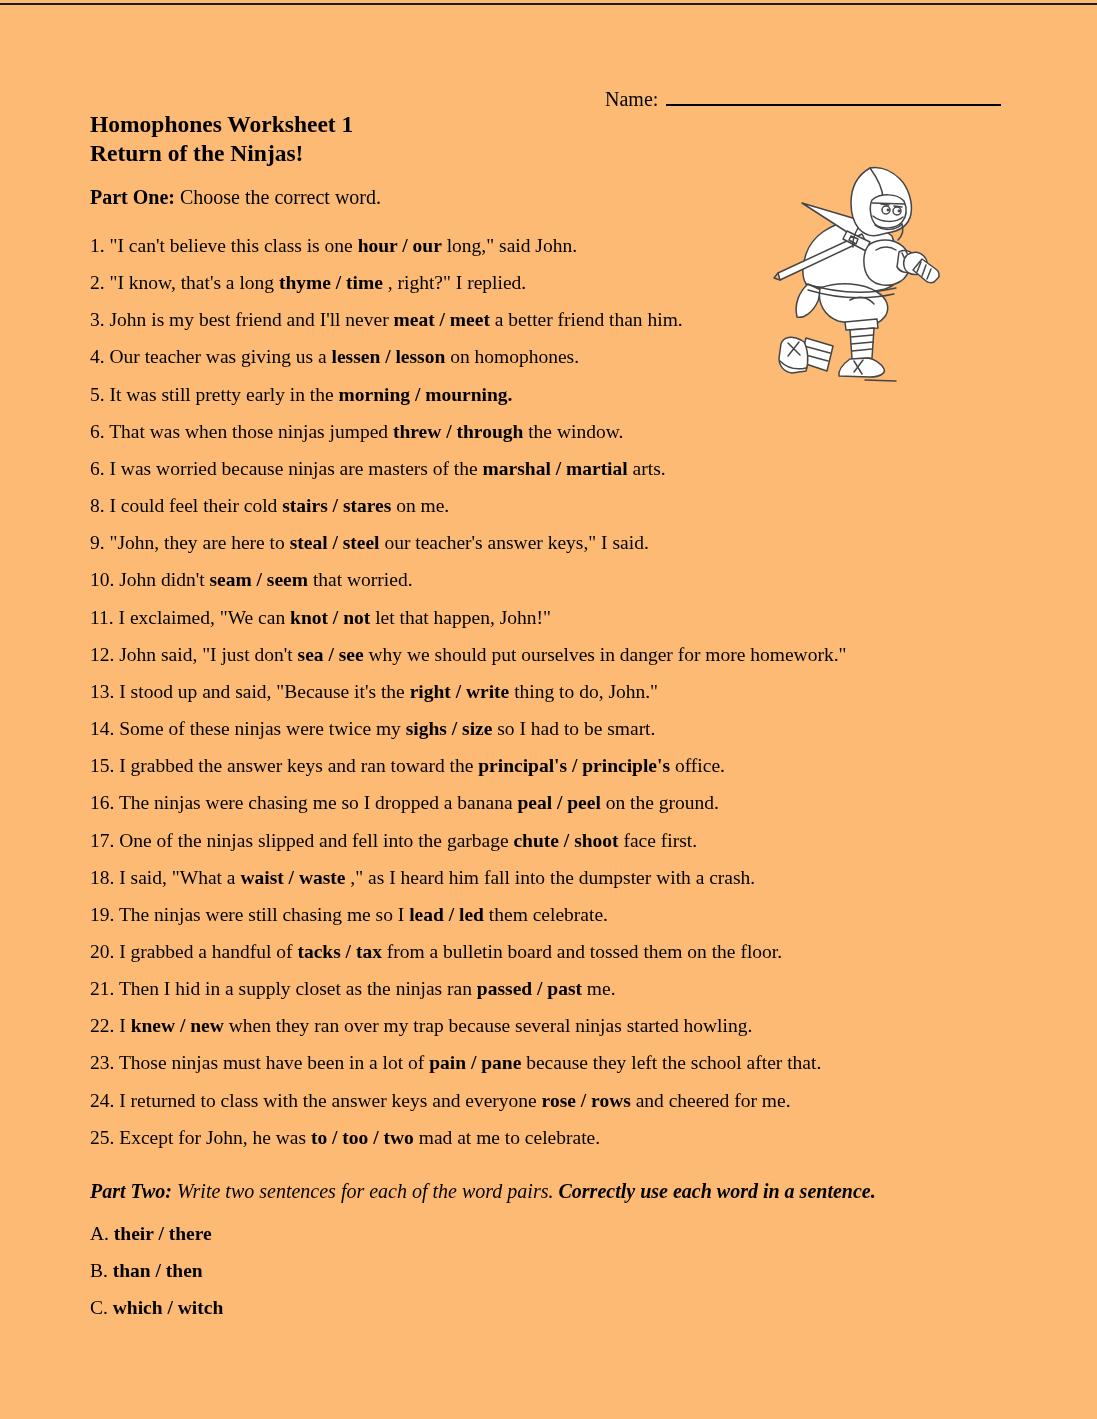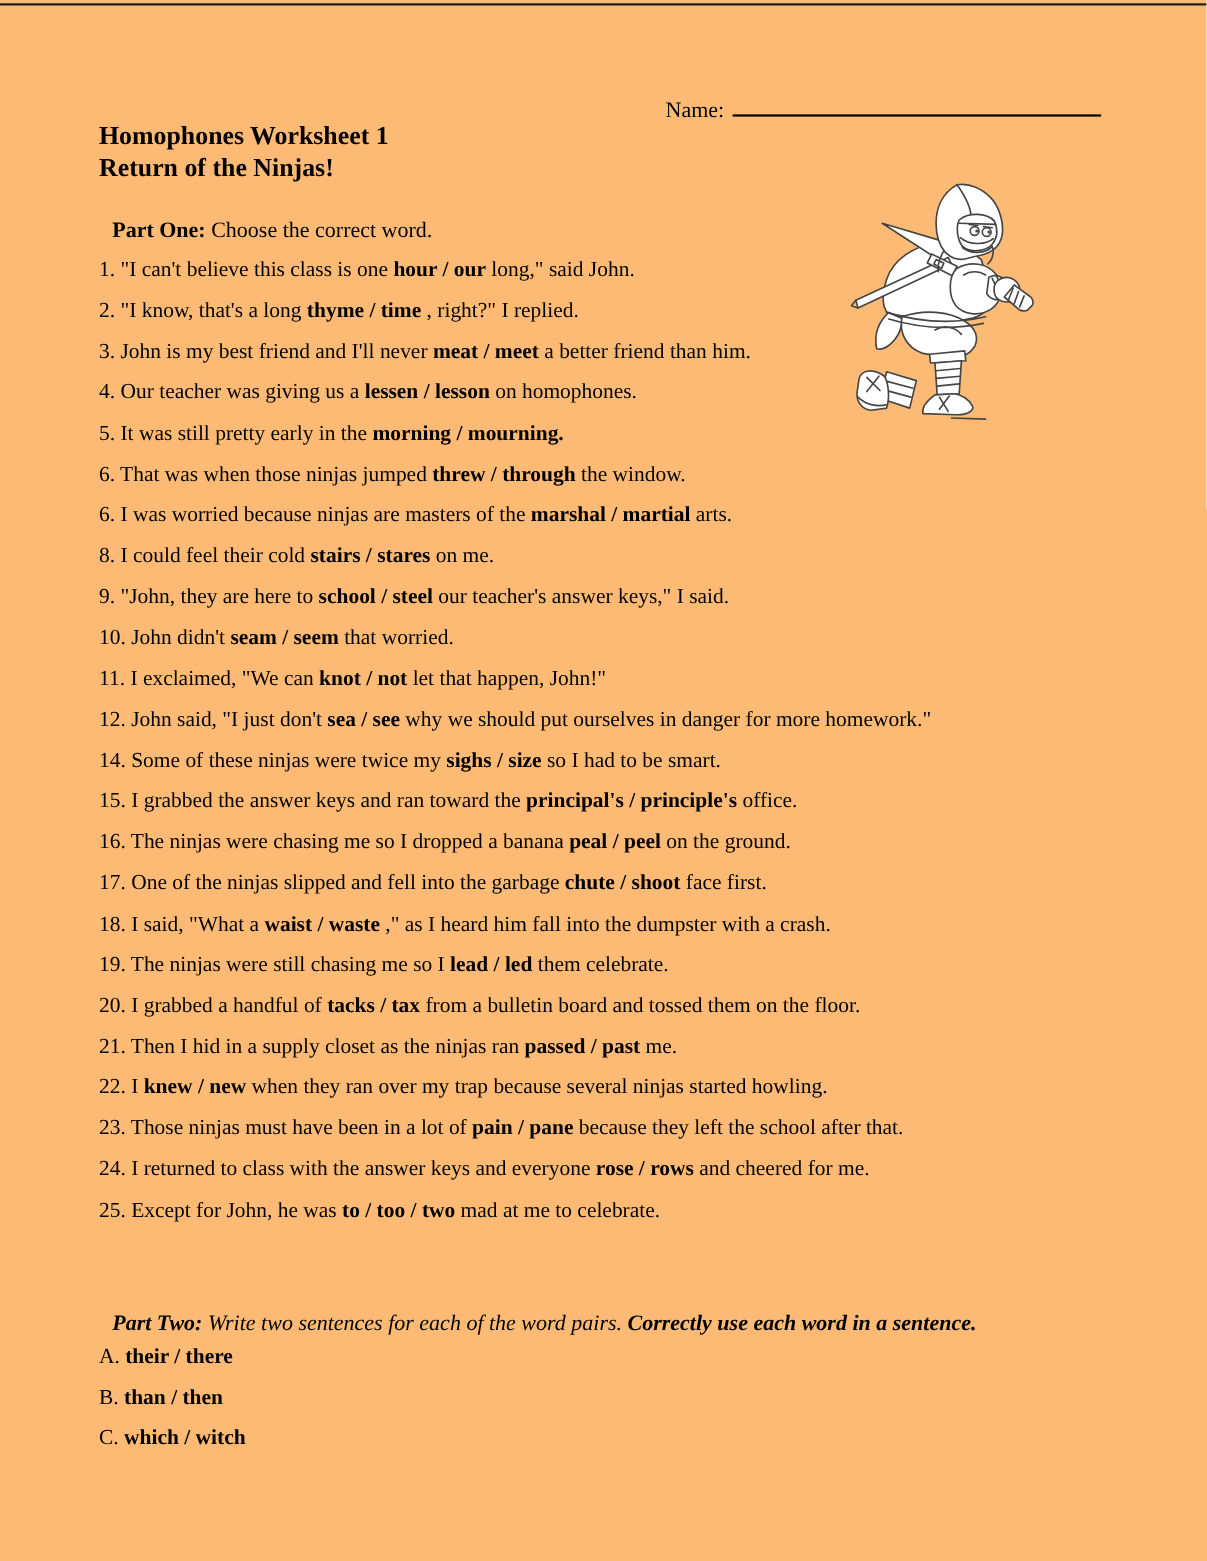--- a/index.html
+++ b/index.html
@@ -5,21 +5,21 @@
   html,body{margin:0;padding:0;background:#ffffff;}
   .page{
     position:relative;width:1097px;height:1419px;background:#fdba74;
     font-family:"Liberation Serif","DejaVu Serif",serif;color:#000;
     overflow:hidden;
   }
   .top-rule{position:absolute;left:0;top:3px;width:1097px;height:2px;background:#1c1c1c;}
   .name-line{position:absolute;left:605px;top:88px;font-size:20px;white-space:nowrap;}
   .name-blank{display:inline-block;width:335px;height:16px;border-bottom:2px solid #000;margin-left:8px;vertical-align:baseline;}
   .title{position:absolute;left:90px;top:110px;margin:0;font-size:23.5px;font-weight:bold;line-height:29px;}
-  .part-heading{position:absolute;margin:12px;font-size:20px;white-space:nowrap;}
+  .part-heading{position:absolute;margin:0;font-size:20px;white-space:nowrap;}
   .part-one{left:90px;top:186px;}
   .part-two{left:90px;top:1180px;font-style:italic;}
   .questions{position:absolute;left:90px;top:227px;margin:0;padding:0;list-style:none;font-size:19.5px;}
   .questions li{line-height:37.15px;white-space:nowrap;}
   .pairs{position:absolute;left:90px;top:1215px;margin:0;padding:0;list-style:none;font-size:19.5px;}
   .pairs li{line-height:37.2px;white-space:nowrap;}
   b{font-weight:bold;}
   .ninja{position:absolute;left:750px;top:140px;width:260px;height:260px;}
 </style>
 </head>
@@ -108,24 +108,25 @@
 
   <ol class="questions">
     <li><span>1. "I can't believe this class is one </span><b>hour / our</b><span> long," said John.</span></li>
     <li><span>2. "I know, that's a long </span><b>thyme / time</b><span> , right?" I replied.</span></li>
     <li><span>3. John is my best friend and I'll never </span><b>meat / meet</b><span> a better friend than him.</span></li>
     <li><span>4. Our teacher was giving us a </span><b>lessen / lesson</b><span> on homophones.</span></li>
     <li><span>5. It was still pretty early in the </span><b>morning / mourning.</b><span></span></li>
     <li><span>6. That was when those ninjas jumped </span><b>threw / through</b><span> the window.</span></li>
     <li><span>6. I was worried because ninjas are masters of the </span><b>marshal / martial</b><span> arts.</span></li>
     <li><span>8. I could feel their cold </span><b>stairs / stares</b><span> on me.</span></li>
-    <li><span>9.  "John, they are here to </span><b>school / steel</b><span> our teacher's answer keys," I said.</span></li>
+    <li><span>9.  "John, they are here to </span><b>steal / steel</b><span> our teacher's answer keys," I said.</span></li>
     <li><span>10. John didn't </span><b>seam / seem</b><span> that worried.</span></li>
     <li><span>11. I exclaimed, "We can </span><b>knot / not</b><span> let that happen, John!"</span></li>
     <li><span>12. John said, "I just don't </span><b>sea / see</b><span> why we should put ourselves in danger for more homework."</span></li>
+    <li><span>13. I stood up and said, "Because it's the </span><b>right / write</b><span> thing to do, John."</span></li>
     <li><span>14. Some of these ninjas were twice my </span><b>sighs / size</b><span> so I had to be smart.</span></li>
     <li><span>15. I grabbed the answer keys and ran toward the </span><b>principal's / principle's</b><span> office.</span></li>
     <li><span>16. The ninjas were chasing me so I dropped a banana </span><b>peal / peel</b><span> on the ground.</span></li>
     <li><span>17. One of the ninjas slipped and fell into the garbage </span><b>chute / shoot</b><span> face first.</span></li>
     <li><span>18. I said, "What a </span><b>waist / waste</b><span> ," as I heard him fall into the dumpster with a crash.</span></li>
     <li><span>19. The ninjas were still chasing me so I </span><b>lead / led</b><span> them celebrate.</span></li>
     <li><span>20. I grabbed a handful of </span><b>tacks / tax</b><span> from a bulletin board and tossed them on the floor.</span></li>
     <li><span>21. Then I hid in a supply closet as the ninjas ran </span><b>passed / past</b><span> me.</span></li>
     <li><span>22. I </span><b>knew / new</b><span> when they ran over my trap because several ninjas started howling.</span></li>
     <li><span>23. Those ninjas must have been in a lot of </span><b>pain / pane</b><span> because they left the school after that.</span></li>

